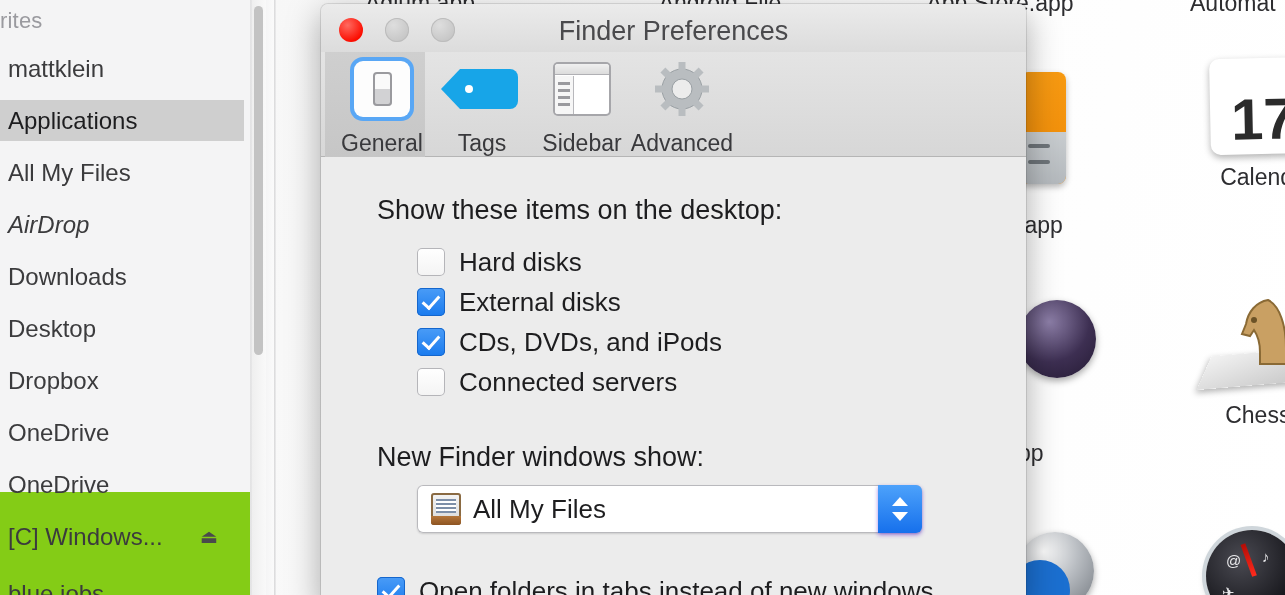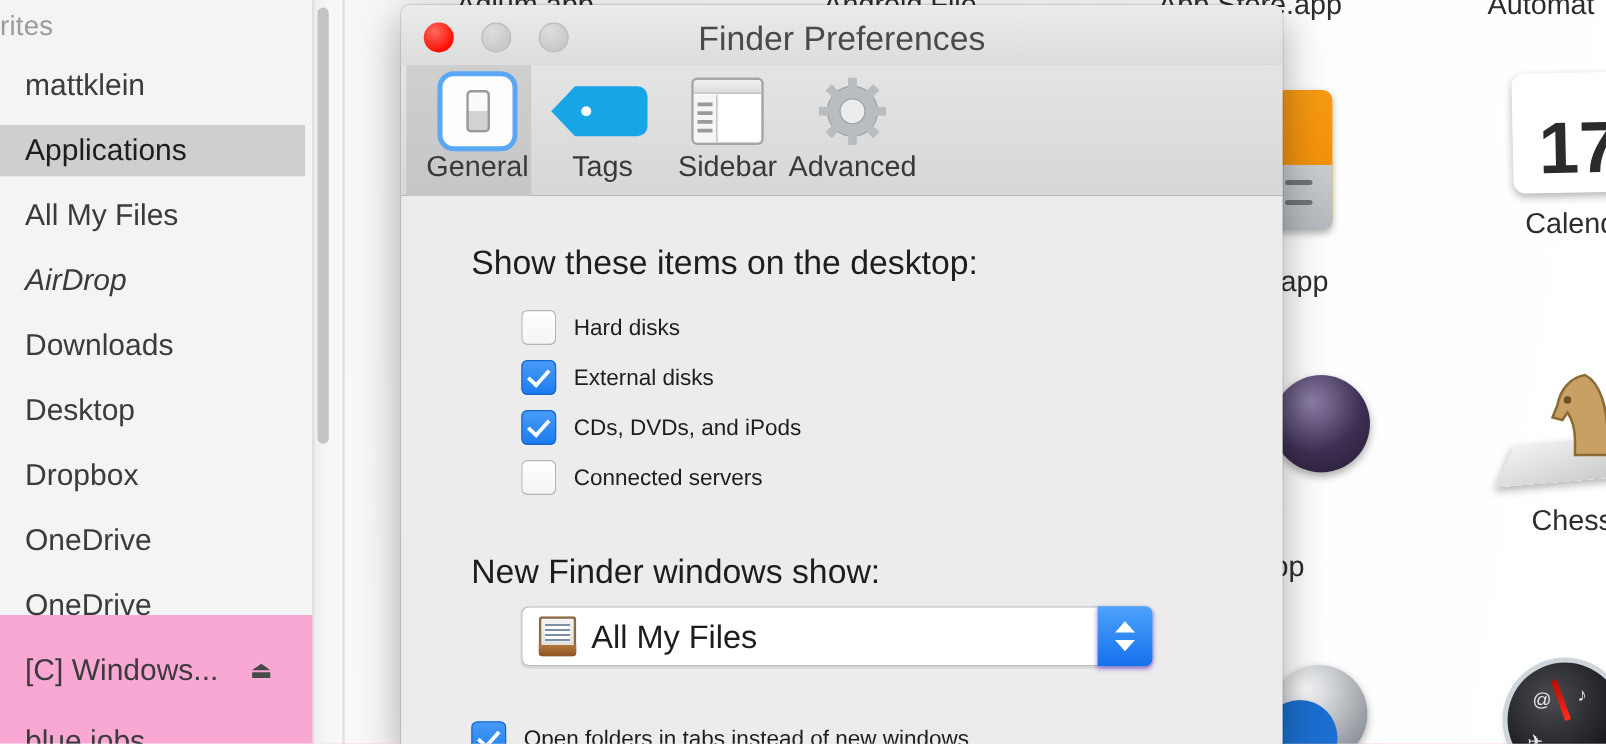--- a/index.html
+++ b/index.html
@@ -5,21 +5,21 @@
   * { margin:0; padding:0; box-sizing:border-box; }
   html,body { width:1285px; height:595px; overflow:hidden; }
   body {
     font-family:"Liberation Sans", sans-serif;
     background:#ffffff;
     position:relative;
     -webkit-font-smoothing:antialiased;
   }
 
   
-  #backdrop { position:absolute; inset:0; background:#f9a8d4; }
+  #backdrop { position:absolute; inset:0; background:#84cc16; }
 
   
   .finder-content {
     position:absolute; left:275px; top:0; right:0; bottom:0;
     background:linear-gradient(100deg,#f7f7f7 0%,#fcfcfc 30%,#ffffff 100%);
   }
 
   
   .sidebar {
     position:absolute; left:0; top:0; width:250px; height:492px;
@@ -27,21 +27,21 @@
   }
   .sb-header {
     position:absolute; left:0; top:8px; width:250px;
     font-size:22px; color:#9a9a9f; letter-spacing:.2px;
     padding-left:0px; overflow:hidden; white-space:nowrap;
   }
   .sb-item {
     position:absolute; left:0; width:244px; height:41px;
     display:flex; align-items:center;
     font-size:24px; color:#3b3b3d; white-space:nowrap;
-    padding-left:20px;
+    padding-left:8px;
   }
   .sb-item.selected { background:#cfcfcf; color:#1d1d1f; }
   .sb-eject {
     position:absolute; right:26px; font-size:19px; color:#4a4a4c; line-height:1;
   }
   .sb-clip { overflow:hidden;margin-top:12px; }
 
   
   .sb-edge {
     position:absolute; left:250px; top:0; width:25px; height:595px;
@@ -171,21 +171,21 @@
 
   
   .toolbar {
     position:relative; height:105px;
     background:linear-gradient(#e4e4e4,#d7d7d7);
     border-bottom:1px solid #b5b5b5;
     display:flex; align-items:flex-start; padding-left:4px;
   }
   .tab {
     width:100px; height:105px; padding-top:6px;
-    display:flex; flex-direction:column; align-items:center; gap:0;padding-left:14px;
+    display:flex; flex-direction:column; align-items:center; gap:10px;padding-left:14px;
   }
   .tab.active { background:linear-gradient(#cfcfcf,#c6c6c6); }
   .tab .tlabel { font-size:23px; color:#39393c; white-space:nowrap; }
   .tab .ticon { height:62px; display:flex; align-items:center; justify-content:center; }
 
   
   .g-general {
     width:56px; height:56px; border-radius:9px; background:#fdfdfd;
     box-shadow:0 0 0 4px #59a7f5; display:flex; align-items:center; justify-content:center;
   }
@@ -231,21 +231,21 @@
   }
   .cb.on {
     background:linear-gradient(#4a9cf7,#1a7bee);
     box-shadow:inset 0 0 0 1px #1566cc;
   }
   .cb.on:after {
     content:""; position:absolute; left:9px; top:4px;
     width:7px; height:14px; border:solid #fff; border-width:0 3px 3px 0;
     transform:rotate(42deg);
   }
-  .cblabel { font-size:18px; color:#1d1d1f; white-space:nowrap; }
+  .cblabel { font-size:26px; color:#1d1d1f; white-space:nowrap; }
 
   .field-title { font-size:27px; color:#1d1d1f; margin:40px 0 12px 0; }
 
   .popup {
     margin-left:40px; width:505px; height:48px;
     background:#fff; border-radius:6px;
     box-shadow:inset 0 0 0 1px #b9b9bd, 0 1px 2px rgba(0,0,0,.14);
     display:flex; align-items:center; position:relative;
   }
   .popup .pop-icon { margin-left:14px; width:30px; height:32px; position:relative; flex:none; }

